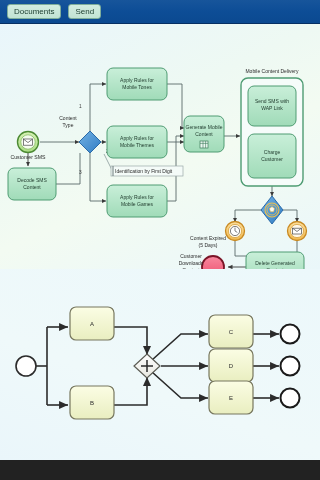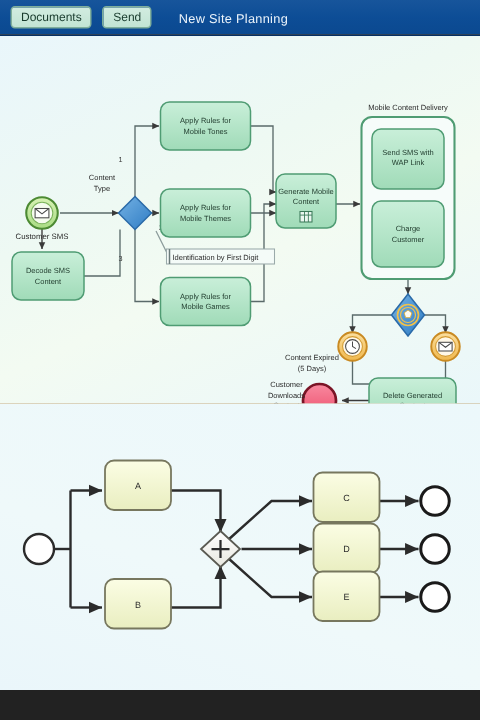--- a/index.html
+++ b/index.html
@@ -1,21 +1,21 @@
 <!DOCTYPE html>
 <html><head>
 <meta charset="utf-8">
 <style>
   * { margin:0; padding:0; box-sizing:border-box; }
   html,body { width:320px; height:480px; overflow:hidden; }
   body {
     font-family:"Liberation Sans", sans-serif;
     background:#222222;
   }
-  #app { position:relative; width:320px; height:477px; background:#a16207; }
+  #app { position:relative; width:320px; height:477px; background:#a3a3a3; }
 
   
   .navbar{
     position:absolute; left:0; top:0; width:320px; height:24px;
     background:linear-gradient(to bottom,#17559b 0%,#0d4d96 50%,#0b4990 100%);
     border-bottom:1px solid #062f63;
     display:flex; align-items:center;
   }
   .nav-btn{
     height:15px; margin-left:7px; padding:0 6px;
@@ -48,21 +48,20 @@
   .lbl{ font-family:"Liberation Sans", sans-serif; }
 </style>
 </head>
 <body>
 
 <div id="app">
 
   <div class="navbar">
     <div class="nav-btn">Documents</div>
     <div class="nav-btn">Send</div>
-    <div class="nav-title">New Site Planning</div>
   </div>
 
   <div class="canvas" id="canvas-top">
     <svg width="320" height="245" viewBox="0 0 320 245">
       <defs>
         <marker id="ar" markerWidth="6" markerHeight="6" refX="5" refY="3" orient="auto">
           <path d="M0,0.6 L5.2,3 L0,5.4 z" fill="#3a3a3a"></path>
         </marker>
         <linearGradient id="gTask" x1="0" y1="0" x2="0" y2="1">
           <stop offset="0%" stop-color="#c9efd9"></stop>

